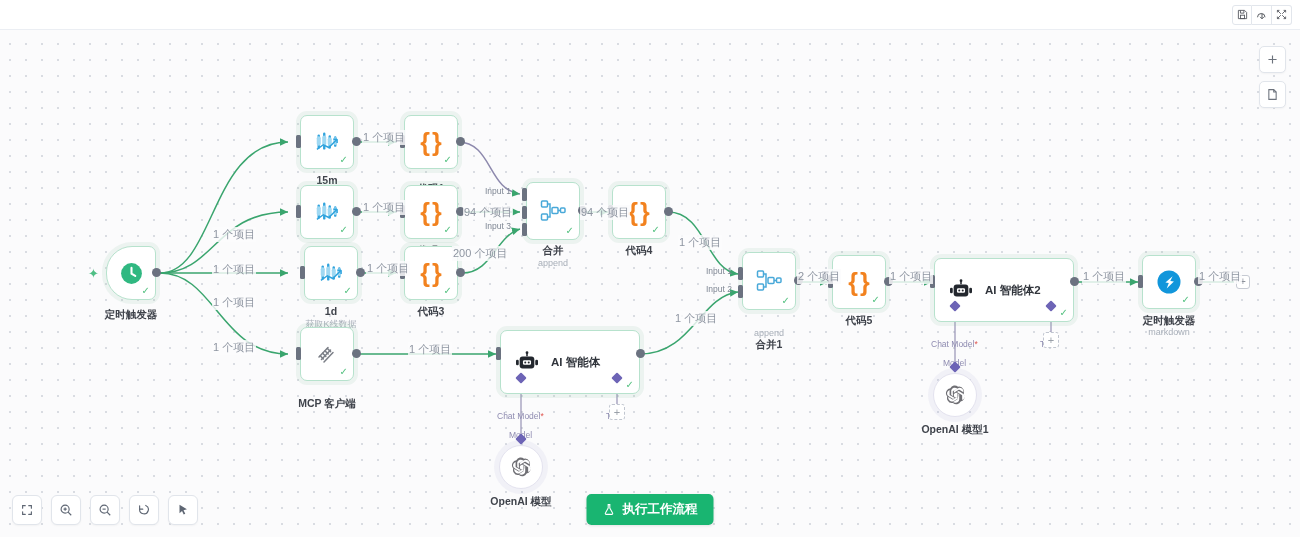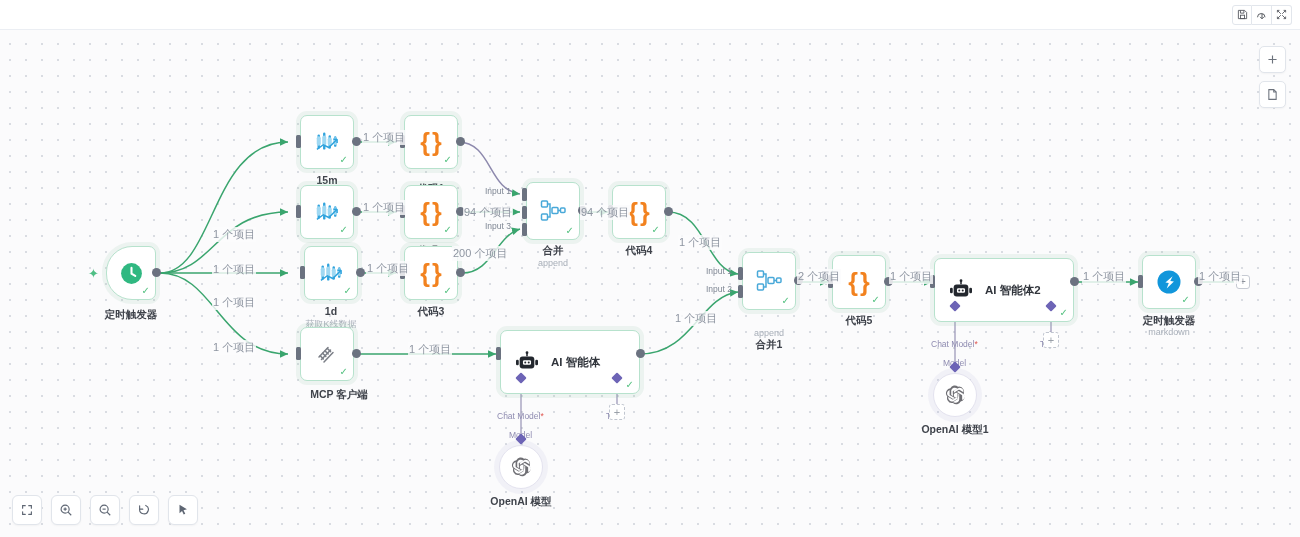--- a/index.html
+++ b/index.html
@@ -373,21 +373,21 @@
               <path d="M6.5 17.5 L15.5 8"></path>
             <path d="M9 20 L18 10.5"></path>
             <path d="M5.2 13.8 L8.3 16.9"></path>
               <path d="M7.6 11.3 L10.8 14.4"></path>
             <path d="M10 8.9 L13.2 12"></path>
               <path d="M12.4 6.5 L15.6 9.6"></path>
           </g>
         </svg>
         <span class="check">✓</span>
       </div>
-      <div class="nlabel" style="top:61px;margin-left:12px;">MCP 客户端</div>
+      <div class="nlabel" style="top:70px;">MCP 客户端</div>
       <div class="port-in" style="left:-4px; top:20px;"></div>
       <div class="port-out" style="left:52px; top:22px;"></div>
     </div>
 
     <div class="node" style="left:500px; top:300px;">
       <div class="nbox wide">
         <svg width="24" height="22" viewBox="0 0 26 24">
           <rect x="5" y="6" width="16" height="13" rx="3.2" fill="#23272e"></rect>
           <rect x="8.6" y="10" width="8.8" height="5" rx="1.4" fill="#fff"></rect>
           <circle cx="11.1" cy="12.5" r="1.1" fill="#23272e"></circle>
@@ -564,15 +564,21 @@
             <path d="M3 3.2V7h3.6"></path>
         </svg>
       </div>
       <div class="bl-btn">
         <svg width="14" height="14" viewBox="0 0 16 16" fill="currentColor">
           <path d="M4 2 L12.5 7.2 L8.6 8.2 L10.6 12.2 L8.8 13 L6.9 9.1 L4 11.6 z"></path>
         </svg>
       </div>
     </div>
 
+    <button class="exec-btn">
+      <svg width="13" height="13" viewBox="0 0 16 16" fill="none" stroke="#fff" stroke-width="1.3">
+        <path d="M6.3 2h3.4M7 2v4.2L3.6 12.3a1.1 1.1 0 00.95 1.7h6.9a1.1 1.1 0 00.95-1.7L9 6.2V2"></path>
+      </svg>
+      <span>执行工作流程</span>
+    </button>
 
   </div>
 </div>
 
 </body></html>

